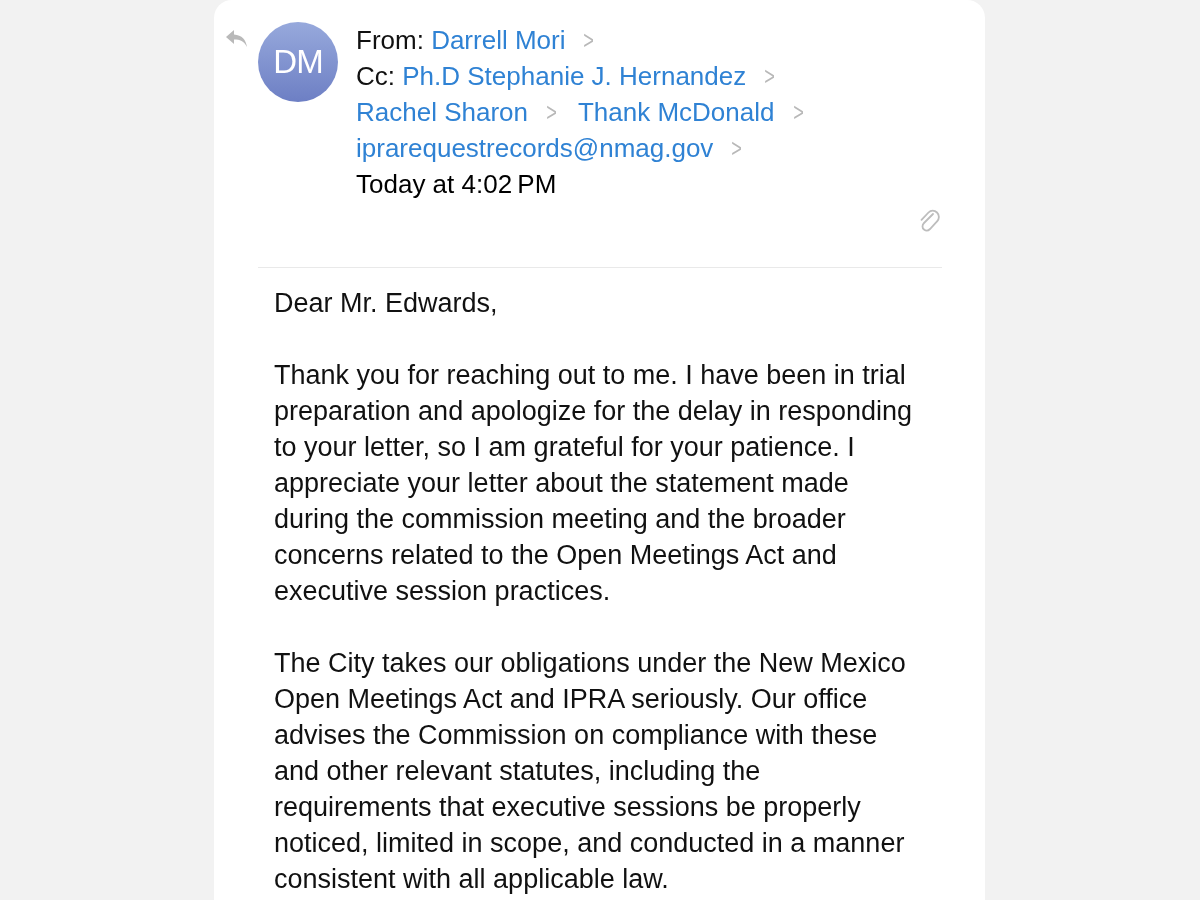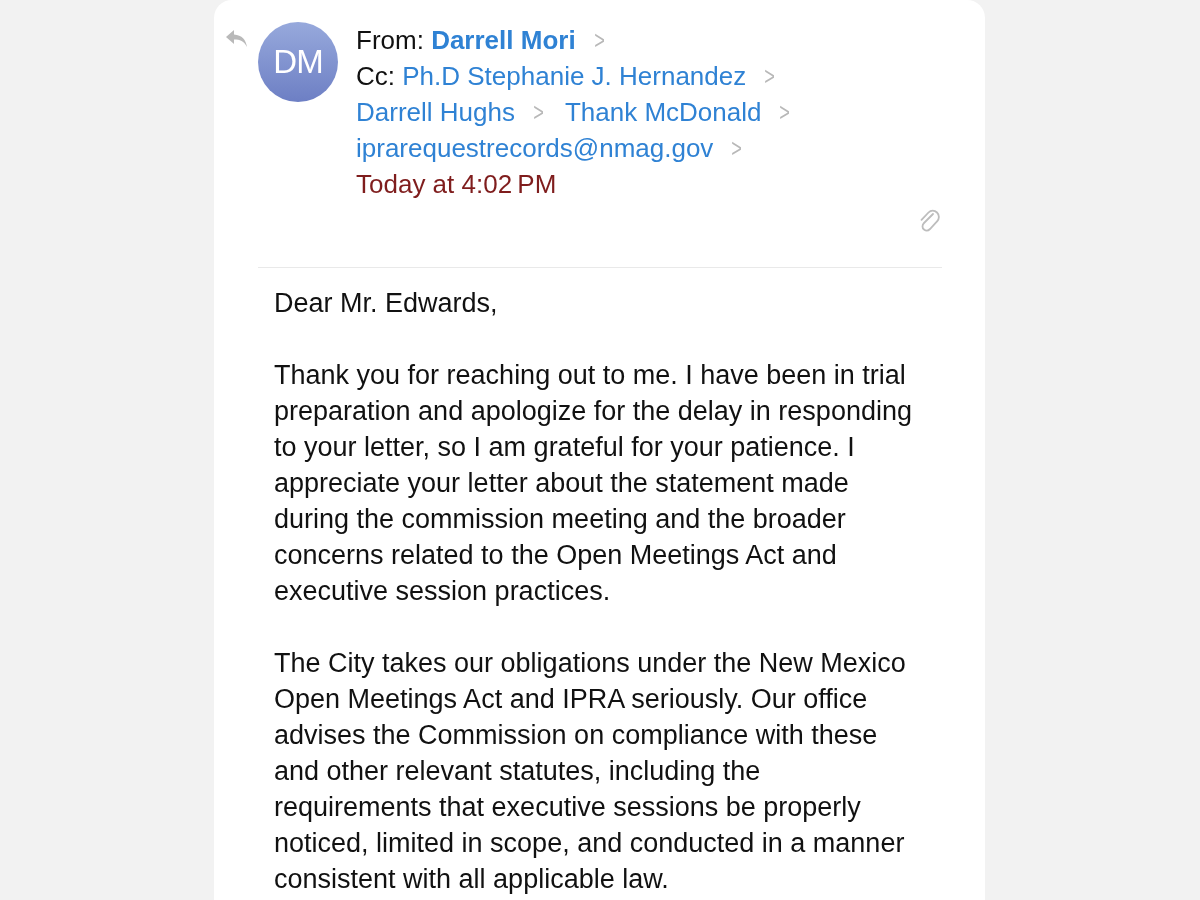--- a/index.html
+++ b/index.html
@@ -50,31 +50,31 @@
       width: 600px;
       font-size: 26px;
       line-height: 36px;
     }
     .row {
       white-space: nowrap;
       height: 36px;
     }
     .label { color: #111111; }
     .link { color: #2f82d4; cursor: pointer; }
-    .link.bold { font-weight: bold; }
+    .link.bold { font-weight: normal; }
     .chev {
       color: #b8b8b8;
       display: inline-block;
       margin: 0 12px 0 16px;
       font-size: 26px;
       transform: scaleX(0.7);
       cursor: pointer;
     }
     .star { color: #f7c21a; font-size: 24px; margin-right: 1px; }
-    .timestamp { color: #7f1d1d; }
+    .timestamp { color: #000000; }
     .paperclip {
       position: absolute;
       left: 917px;
       top: 207px;
       width: 24px;
       height: 28px;
     }
     .divider {
       position: absolute;
       left: 258px;
@@ -114,21 +114,21 @@
 <div class="header">
   <div class="row">
     <span class="label">From:</span>
     <span class="link bold">Darrell Mori</span><span class="chev">&gt;</span>
   </div>
   <div class="row">
     <span class="label">Cc:</span>
     <span class="link">Ph.D Stephanie J. Hernandez</span><span class="chev">&gt;</span>
   </div>
   <div class="row">
-    <span class="link">Darrell Hughs</span><span class="chev">&gt;</span>
+    <span class="link">Rachel Sharon</span><span class="chev">&gt;</span>
     <span class="link">Thank McDonald</span><span class="chev">&gt;</span>
   </div>
   <div class="row">
     <span class="link">iprarequestrecords@nmag.gov</span><span class="chev">&gt;</span>
   </div>
   <div class="row">
     <span class="timestamp">Today at 4:02 PM</span>
   </div>
 </div>
 

